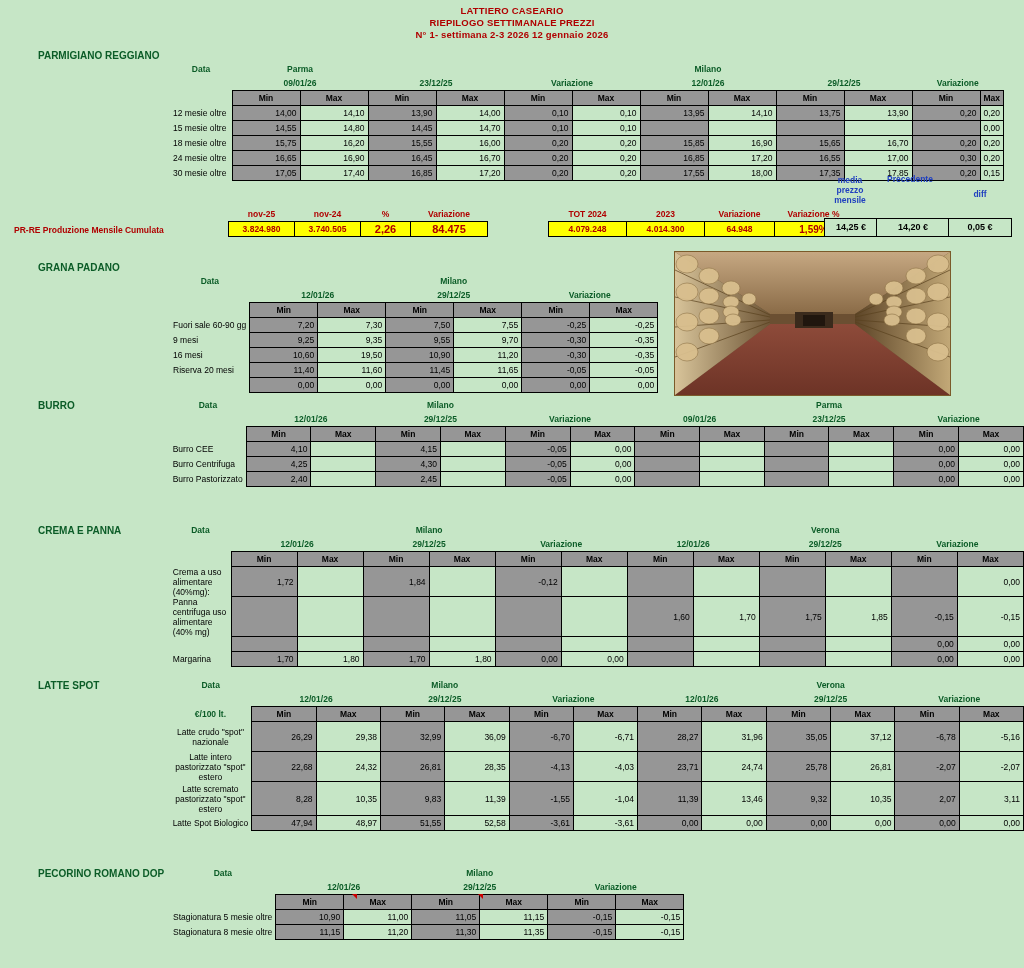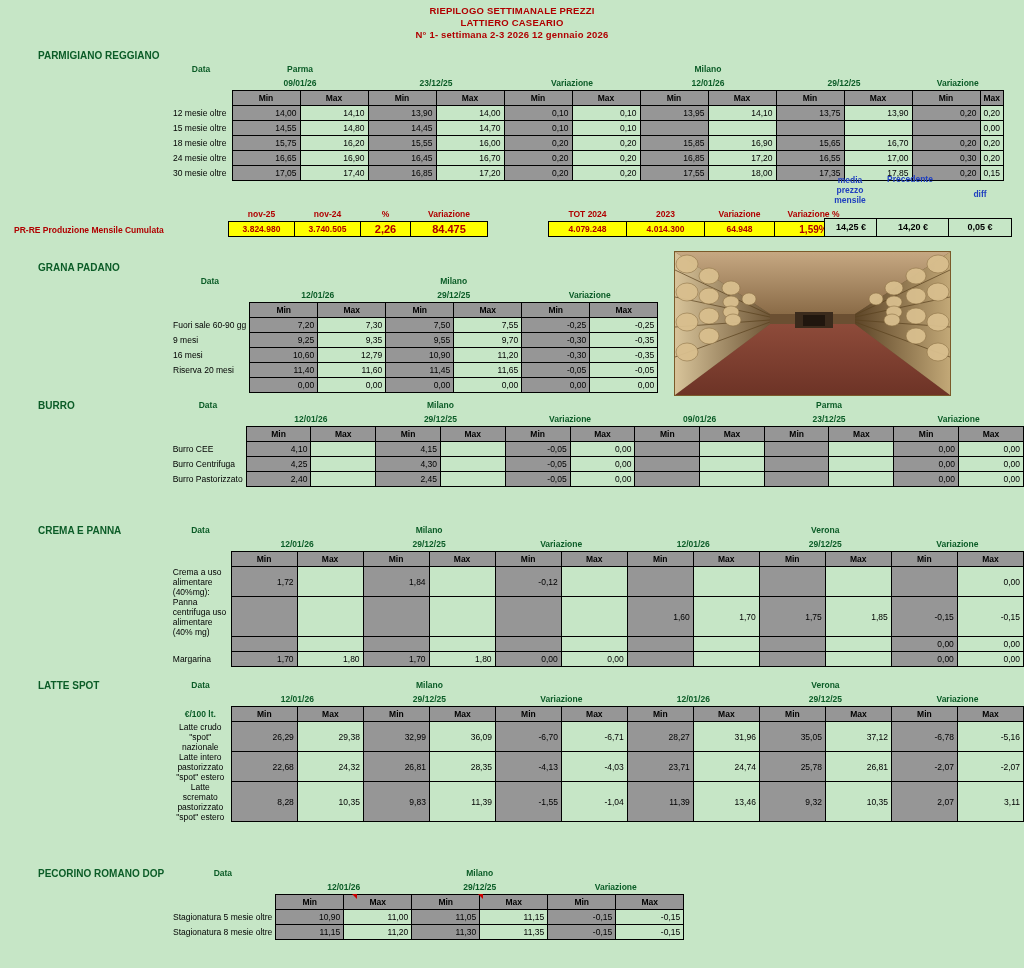--- a/index.html
+++ b/index.html
@@ -44,22 +44,22 @@
   
   .photo{position:absolute;border:1px solid #7a5a2a;overflow:hidden;}
   .photo .wall{position:absolute;left:0;top:0;width:100%;height:100%;}
 </style>
 </head>
 <body>
 
 <div class="sheet">
 
   <div class="doc-title">
+    <div>LATTIERO CASEARIO</div>
     <div>RIEPILOGO SETTIMANALE PREZZI</div>
-    <div>LATTIERO CASEARIO</div>
     <div>N° 1- settimana 2-3 2026  12 gennaio 2026</div>
   </div>
 
   <div class="abs section-title" style="left:38px;top:50px;">PARMIGIANO REGGIANO</div>
 
   <div class="abs" style="left:160px;top:62px;">
     <table class="tbl">
       <colgroup>
         <col style="width:10px">
           <col style="width:62px">
@@ -308,21 +308,21 @@
         <td class="white">9,35</td>
         <td class="grey">9,55</td>
         <td class="white">9,70</td>
         <td class="grey">-0,30</td>
         <td class="white">-0,35</td>
       </tr>
       <tr>
         <td></td>
             <td class="lbl">16 mesi</td>
         <td class="grey">10,60</td>
-        <td class="white">12,79</td>
+        <td class="white">19,50</td>
         <td class="grey">10,90</td>
         <td class="white">11,20</td>
         <td class="grey">-0,30</td>
         <td class="white">-0,35</td>
       </tr>
       <tr>
         <td></td>
             <td class="lbl">Riserva 20 mesi</td>
         <td class="grey">11,40</td>
         <td class="white">11,60</td>
@@ -744,20 +744,36 @@
         <td class="white">11,39</td>
         <td class="grey">-1,55</td>
         <td class="white">-1,04</td>
         <td class="grey">11,39</td>
         <td class="white">13,46</td>
         <td class="grey">9,32</td>
         <td class="white">10,35</td>
         <td class="grey">2,07</td>
         <td class="white">3,11</td>
       </tr>
+      <tr>
+        <td></td>
+            <td class="lbl" style="text-align:center;">Latte Spot Biologico</td>
+        <td class="grey">47,94</td>
+        <td class="white">48,97</td>
+        <td class="grey">51,55</td>
+        <td class="white">52,58</td>
+        <td class="grey">-3,61</td>
+        <td class="white">-3,61</td>
+        <td class="grey">0,00</td>
+        <td class="white">0,00</td>
+        <td class="grey">0,00</td>
+        <td class="white">0,00</td>
+        <td class="grey">0,00</td>
+        <td class="white">0,00</td>
+      </tr>
     </tbody>
       </table>
   </div>
 
   <div class="abs section-title" style="left:38px;top:868px;">PECORINO ROMANO DOP</div>
   <div class="abs" style="left:160px;top:866px;">
     <table class="tbl">
       <colgroup>
         <col style="width:10px">
           <col style="width:62px">

